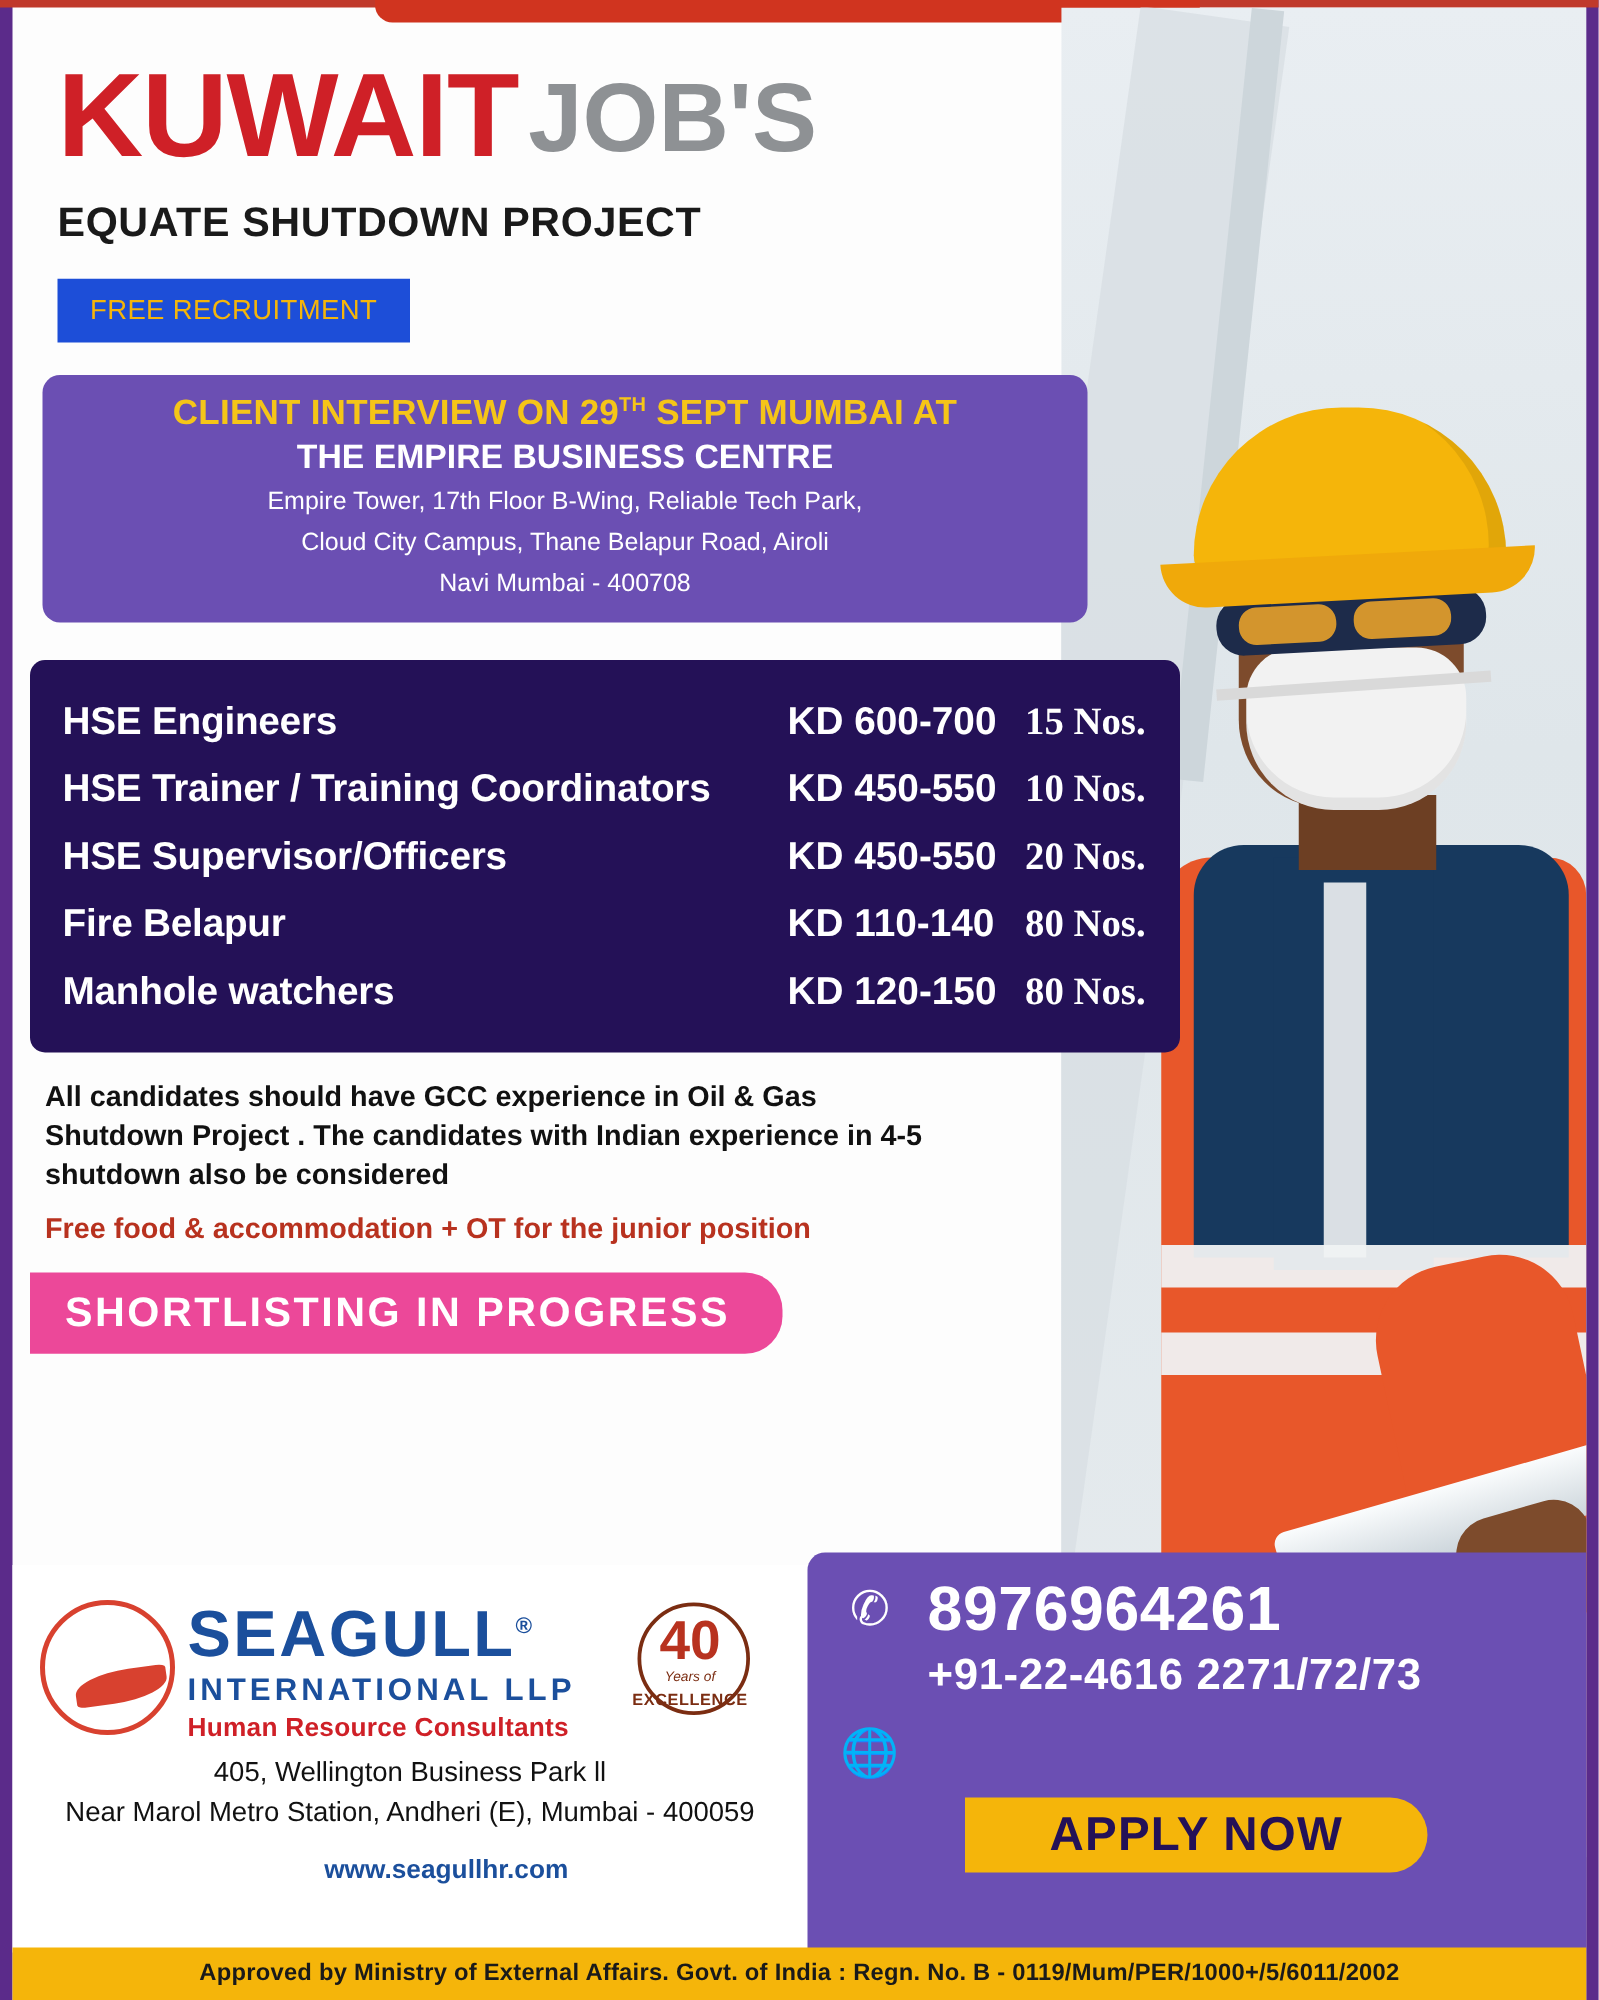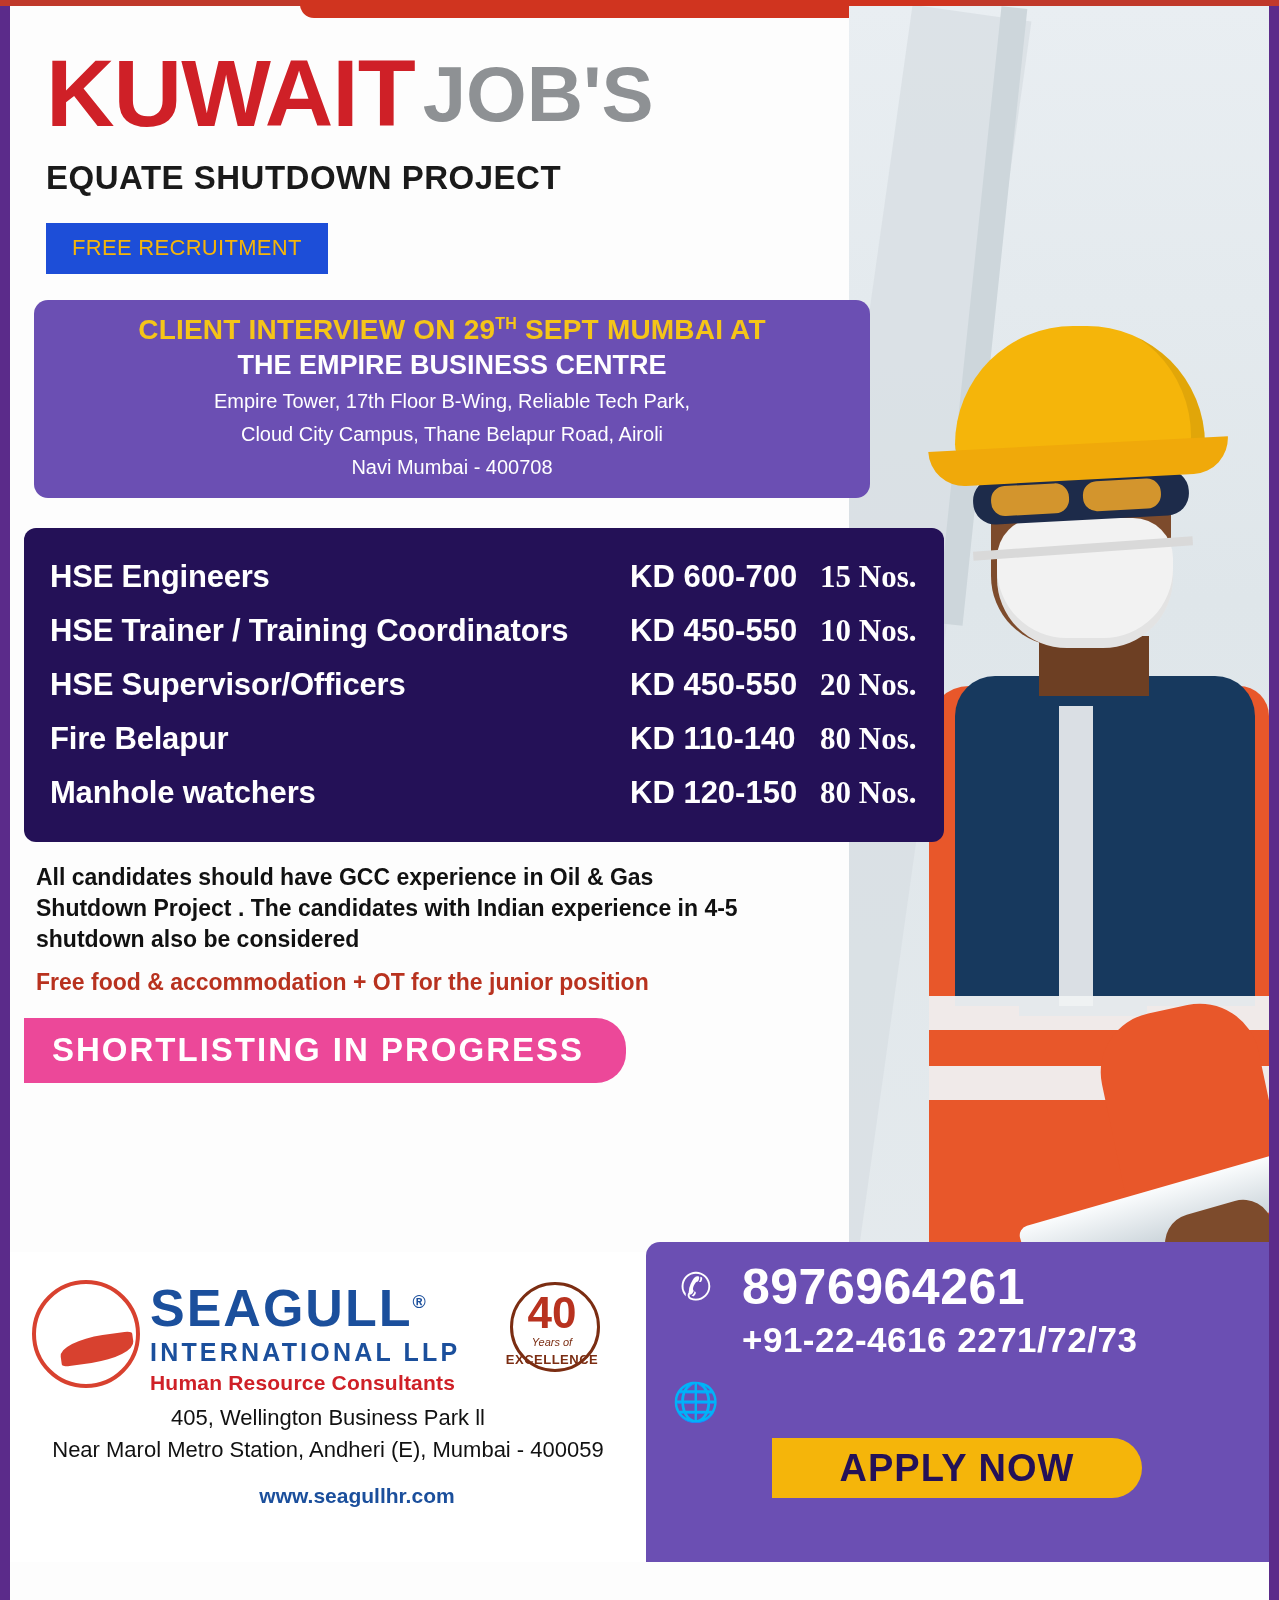--- a/index.html
+++ b/index.html
@@ -317,13 +317,14 @@
         <span class="phone-num">8976964261</span>
       </div>
       <div class="phone-alt">+91-22-4616 2271/72/73</div>
       <div class="mail-row">
         <span class="icon-circle">🌐</span>
       </div>
       <div class="apply">APPLY NOW</div>
     </div>
   </div>
 
+  <div class="approved">Approved by Ministry of External Affairs. Govt. of India : Regn. No. B - 0119/Mum/PER/1000+/5/6011/2002</div>
 </div>
 
 </body></html>

